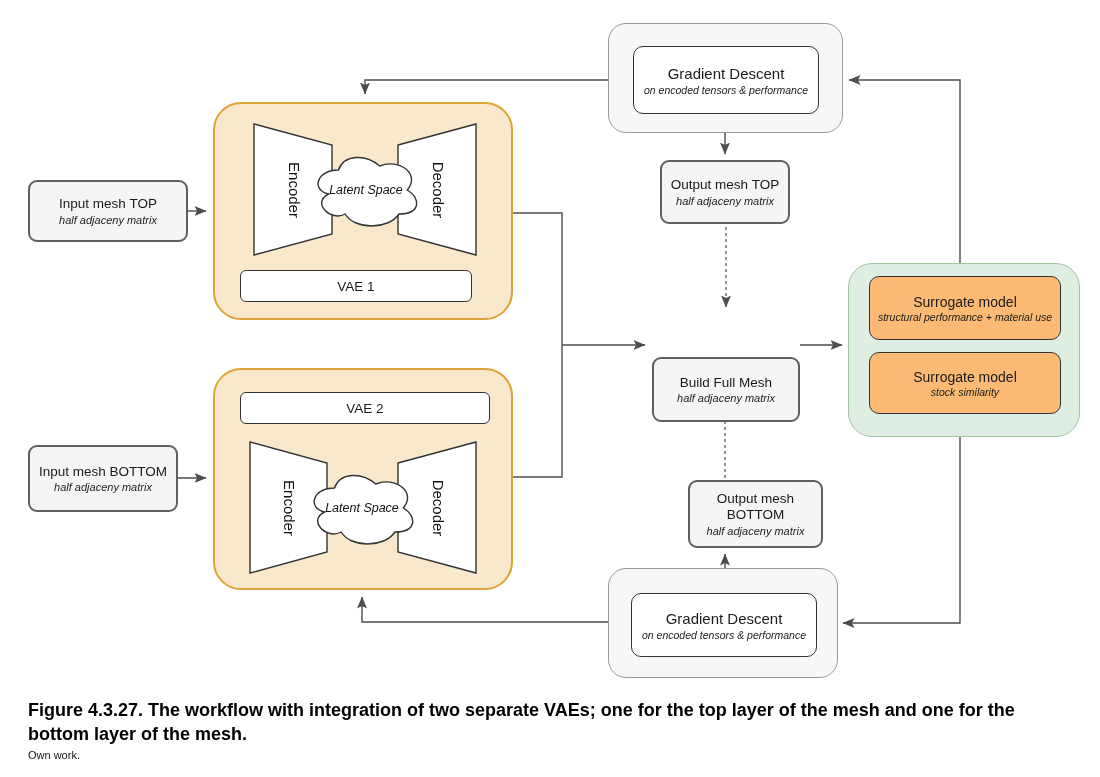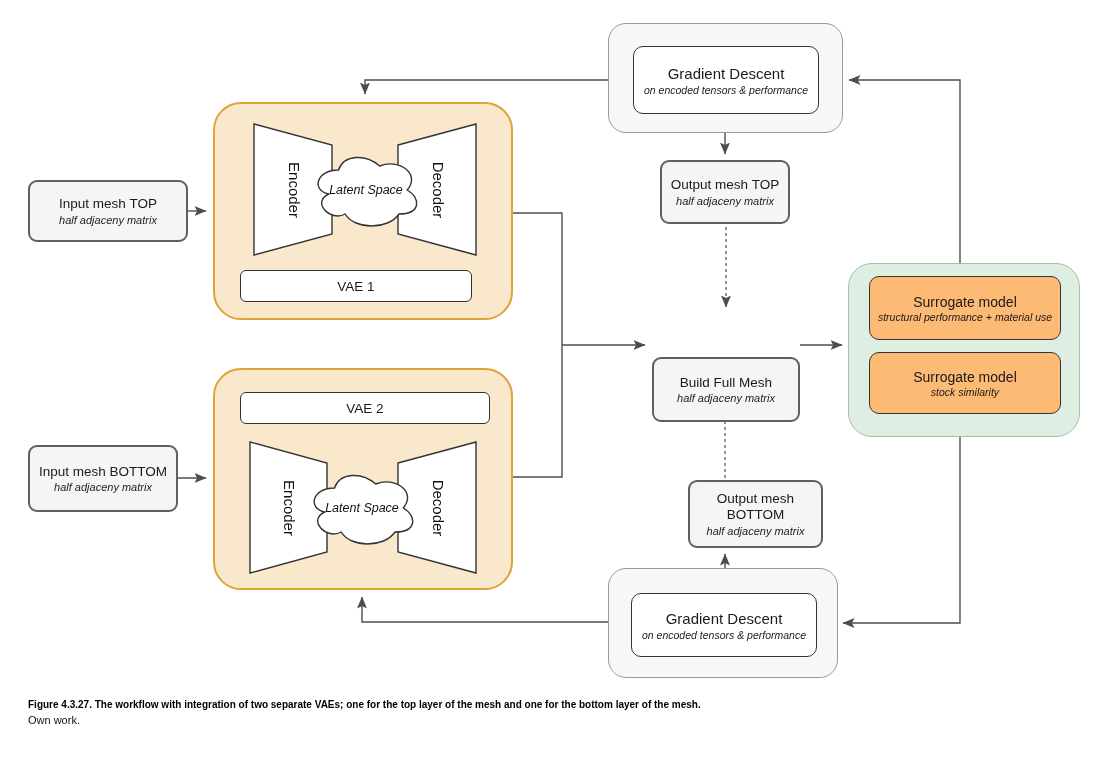--- a/index.html
+++ b/index.html
@@ -41,21 +41,21 @@
           border-radius:10px; display:flex; flex-direction:column; align-items:center;
           justify-content:center; text-align:center; }
   .surrogate-box .title { font-size:14px; }
   .surrogate-box .subtitle { font-style:italic; font-size:10.5px; margin-top:1px; }
 
   .vae-svg { position:absolute; left:0; top:0; }
   .vae-svg text { font-family:"Liberation Sans", sans-serif; fill:#111; }
   .shape { fill:#fff; stroke:var(--inner-border); stroke-width:1.4; }
 
   #caption { position:absolute; left:28px; top:698px; width:1040px; }
-  #caption .cap-bold { font-weight:bold; font-size:10px; line-height:1.35; color:#000; }
+  #caption .cap-bold { font-weight:bold; font-size:18px; line-height:1.35; color:#000; }
   #caption .cap-reg  { font-size:11px; line-height:1.35; color:#111; margin-top:1px; }
 </style>
 </head>
 <body>
 
 <div id="canvas">
 
   <svg id="connectors" width="1100" height="777">
     <defs>
       <marker id="arr" markerWidth="14" markerHeight="12" refX="11.5" refY="5" orient="auto" markerUnits="userSpaceOnUse">

